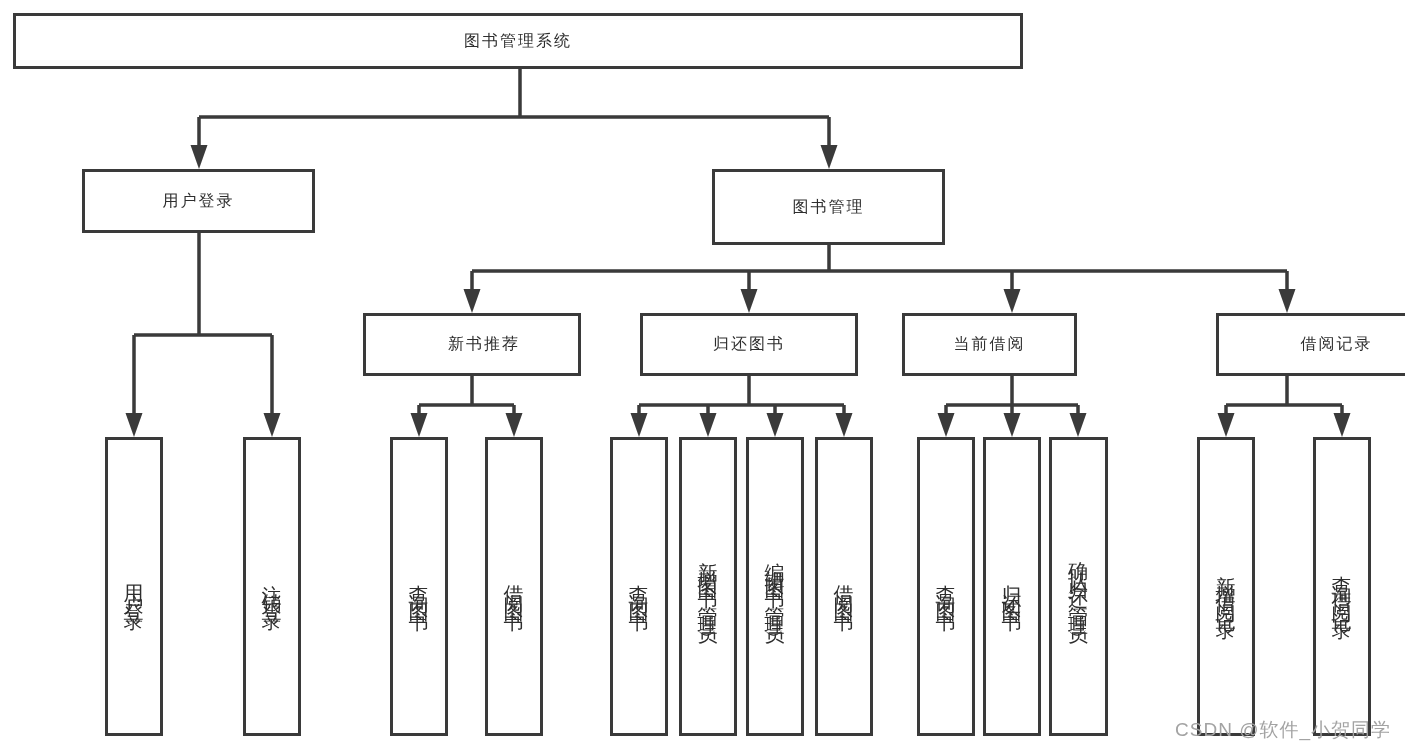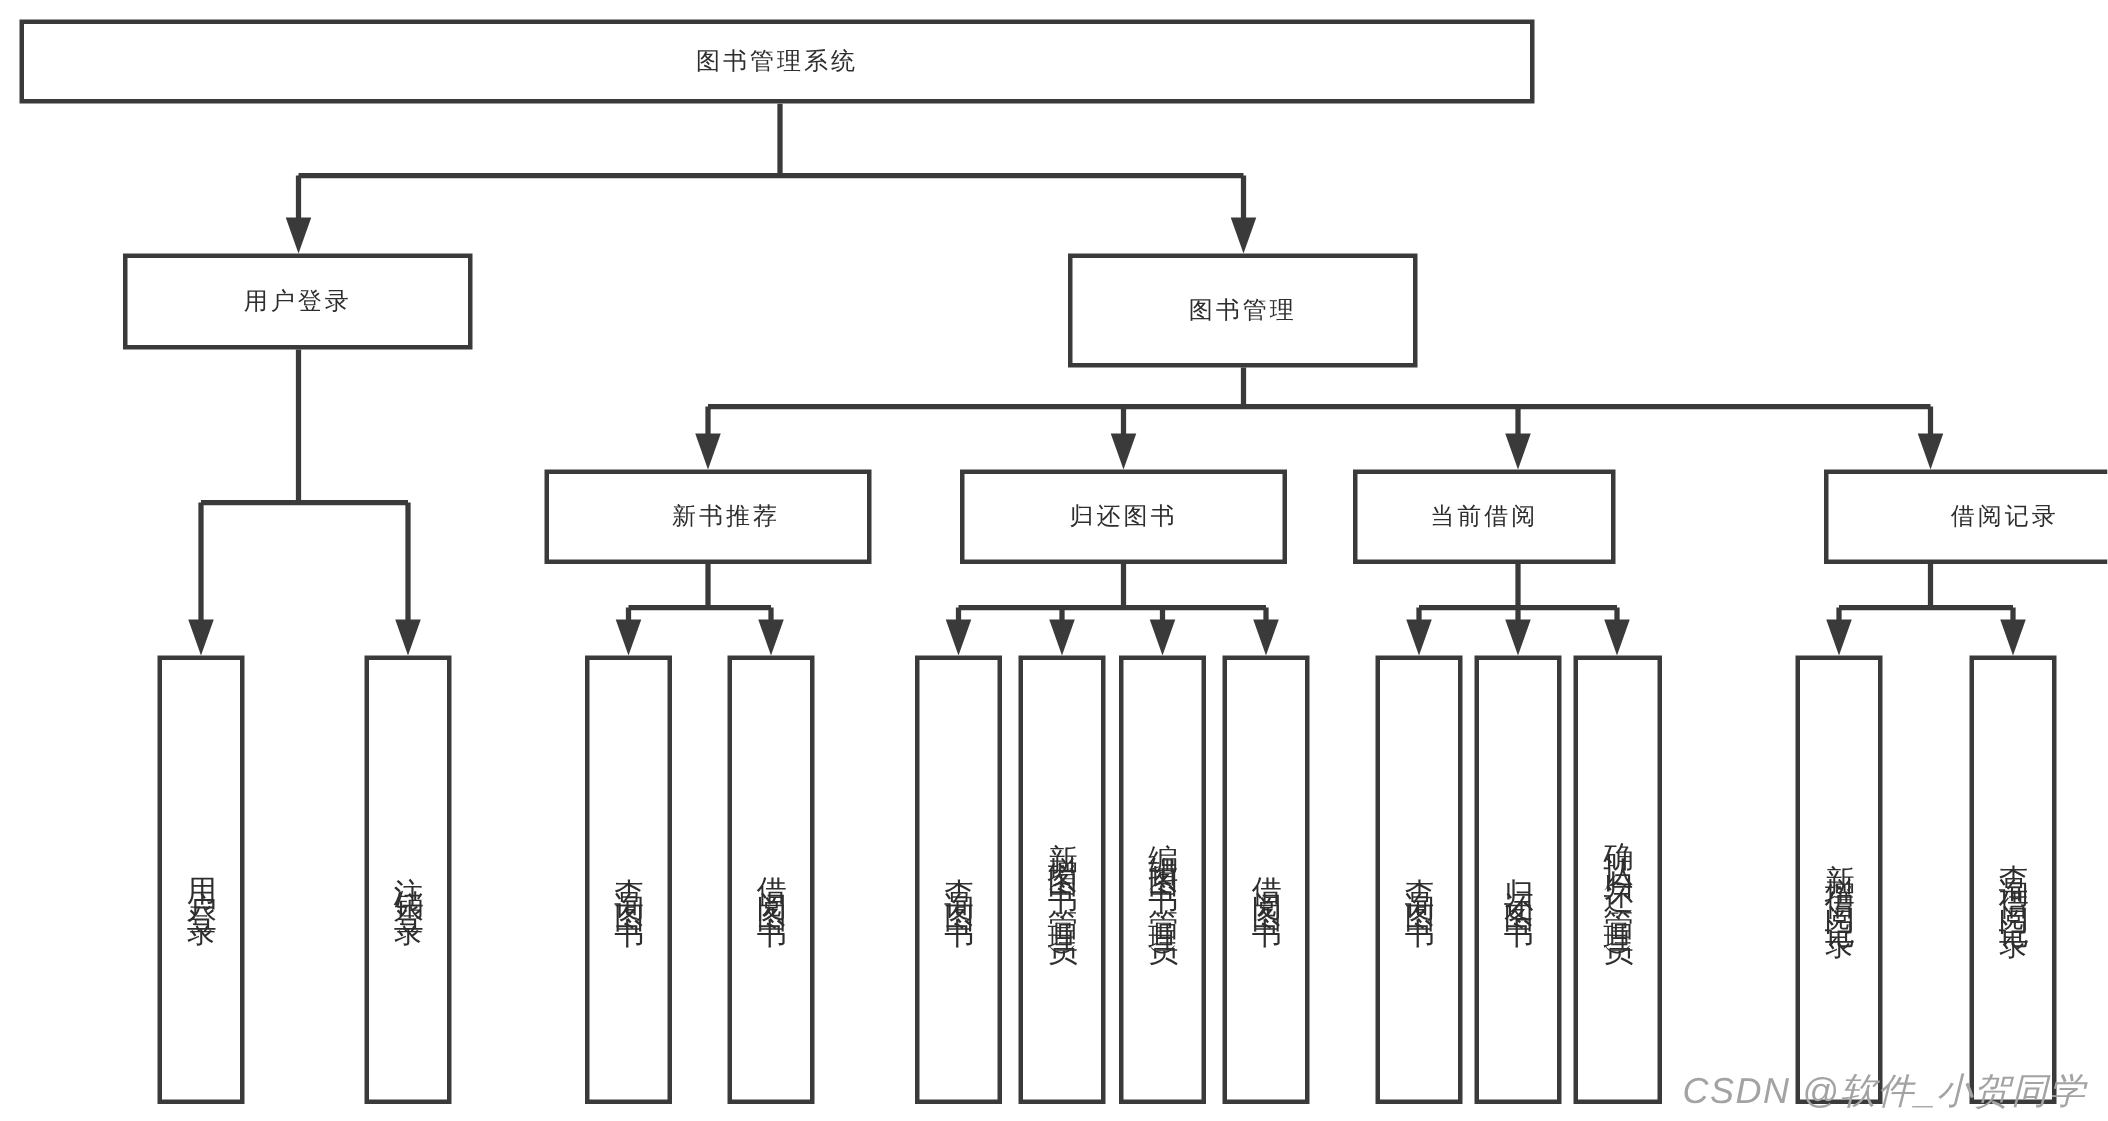--- a/index.html
+++ b/index.html
@@ -42,26 +42,25 @@
     writing-mode: vertical-rl;
     font-size: 20px;
     letter-spacing: 9px;
     line-height: 1;
     white-space: nowrap;
   }
   .watermark {
     position: absolute;
     right: 14px;
     bottom: 4px;
-    font-size: 24px;
+    font-size: 19px;
     color: #a3a3a3;
     letter-spacing: 1px;
     white-space: nowrap;
     z-index: 5;
-    font-style: italic;
   }
 </style>
 </head>
 <body>
 
 <div class="canvas">
 
   <svg class="connectors" viewBox="0 0 1405 747" xmlns="http://www.w3.org/2000/svg">
 
     <g stroke="#3a3a3a" stroke-width="3.5" fill="none">

